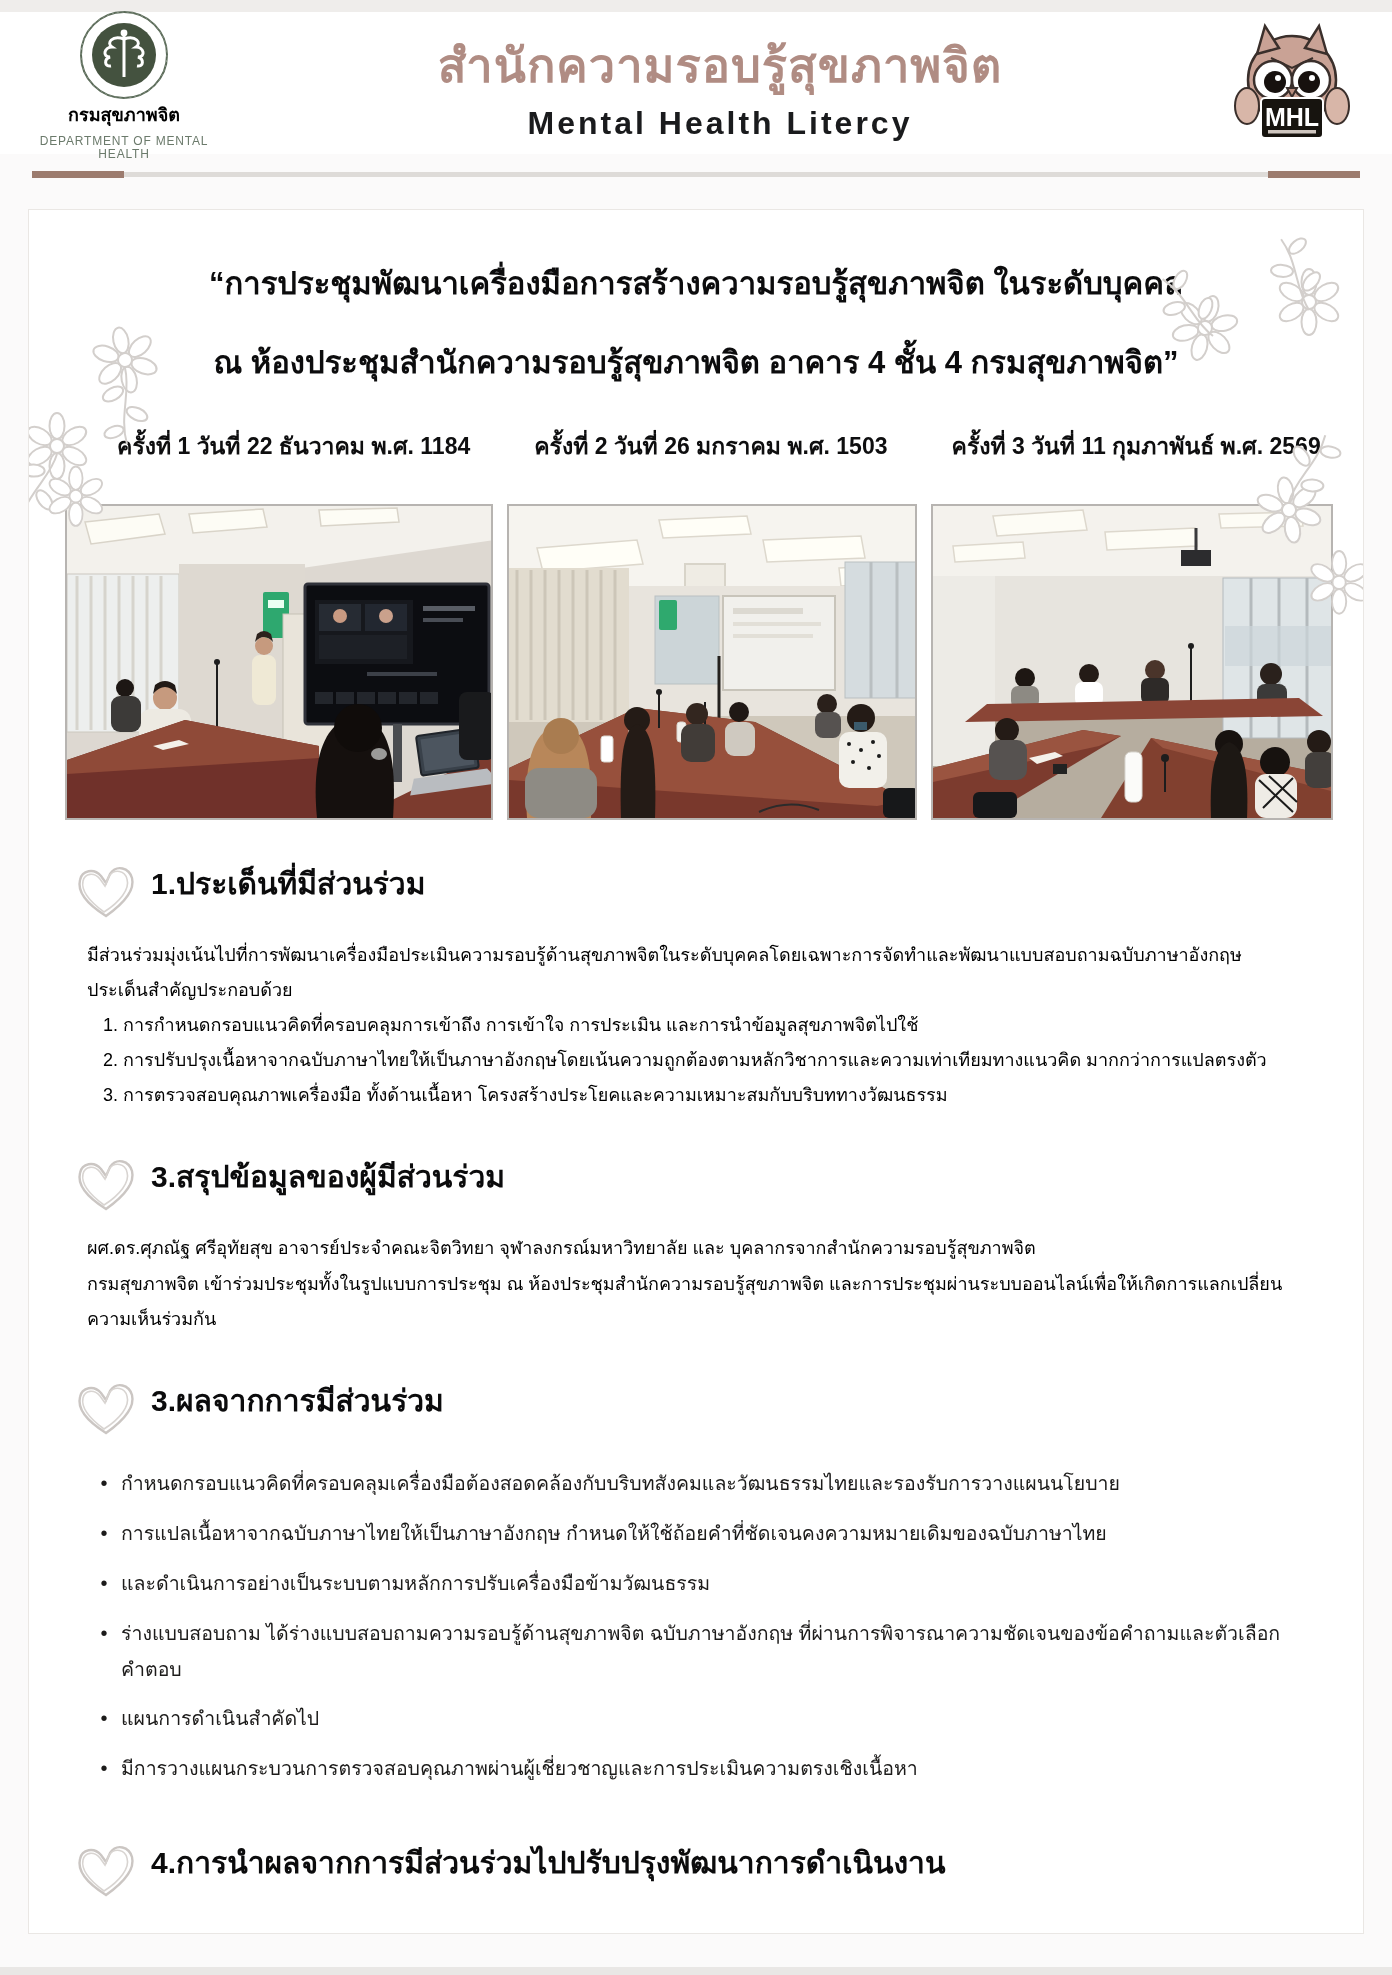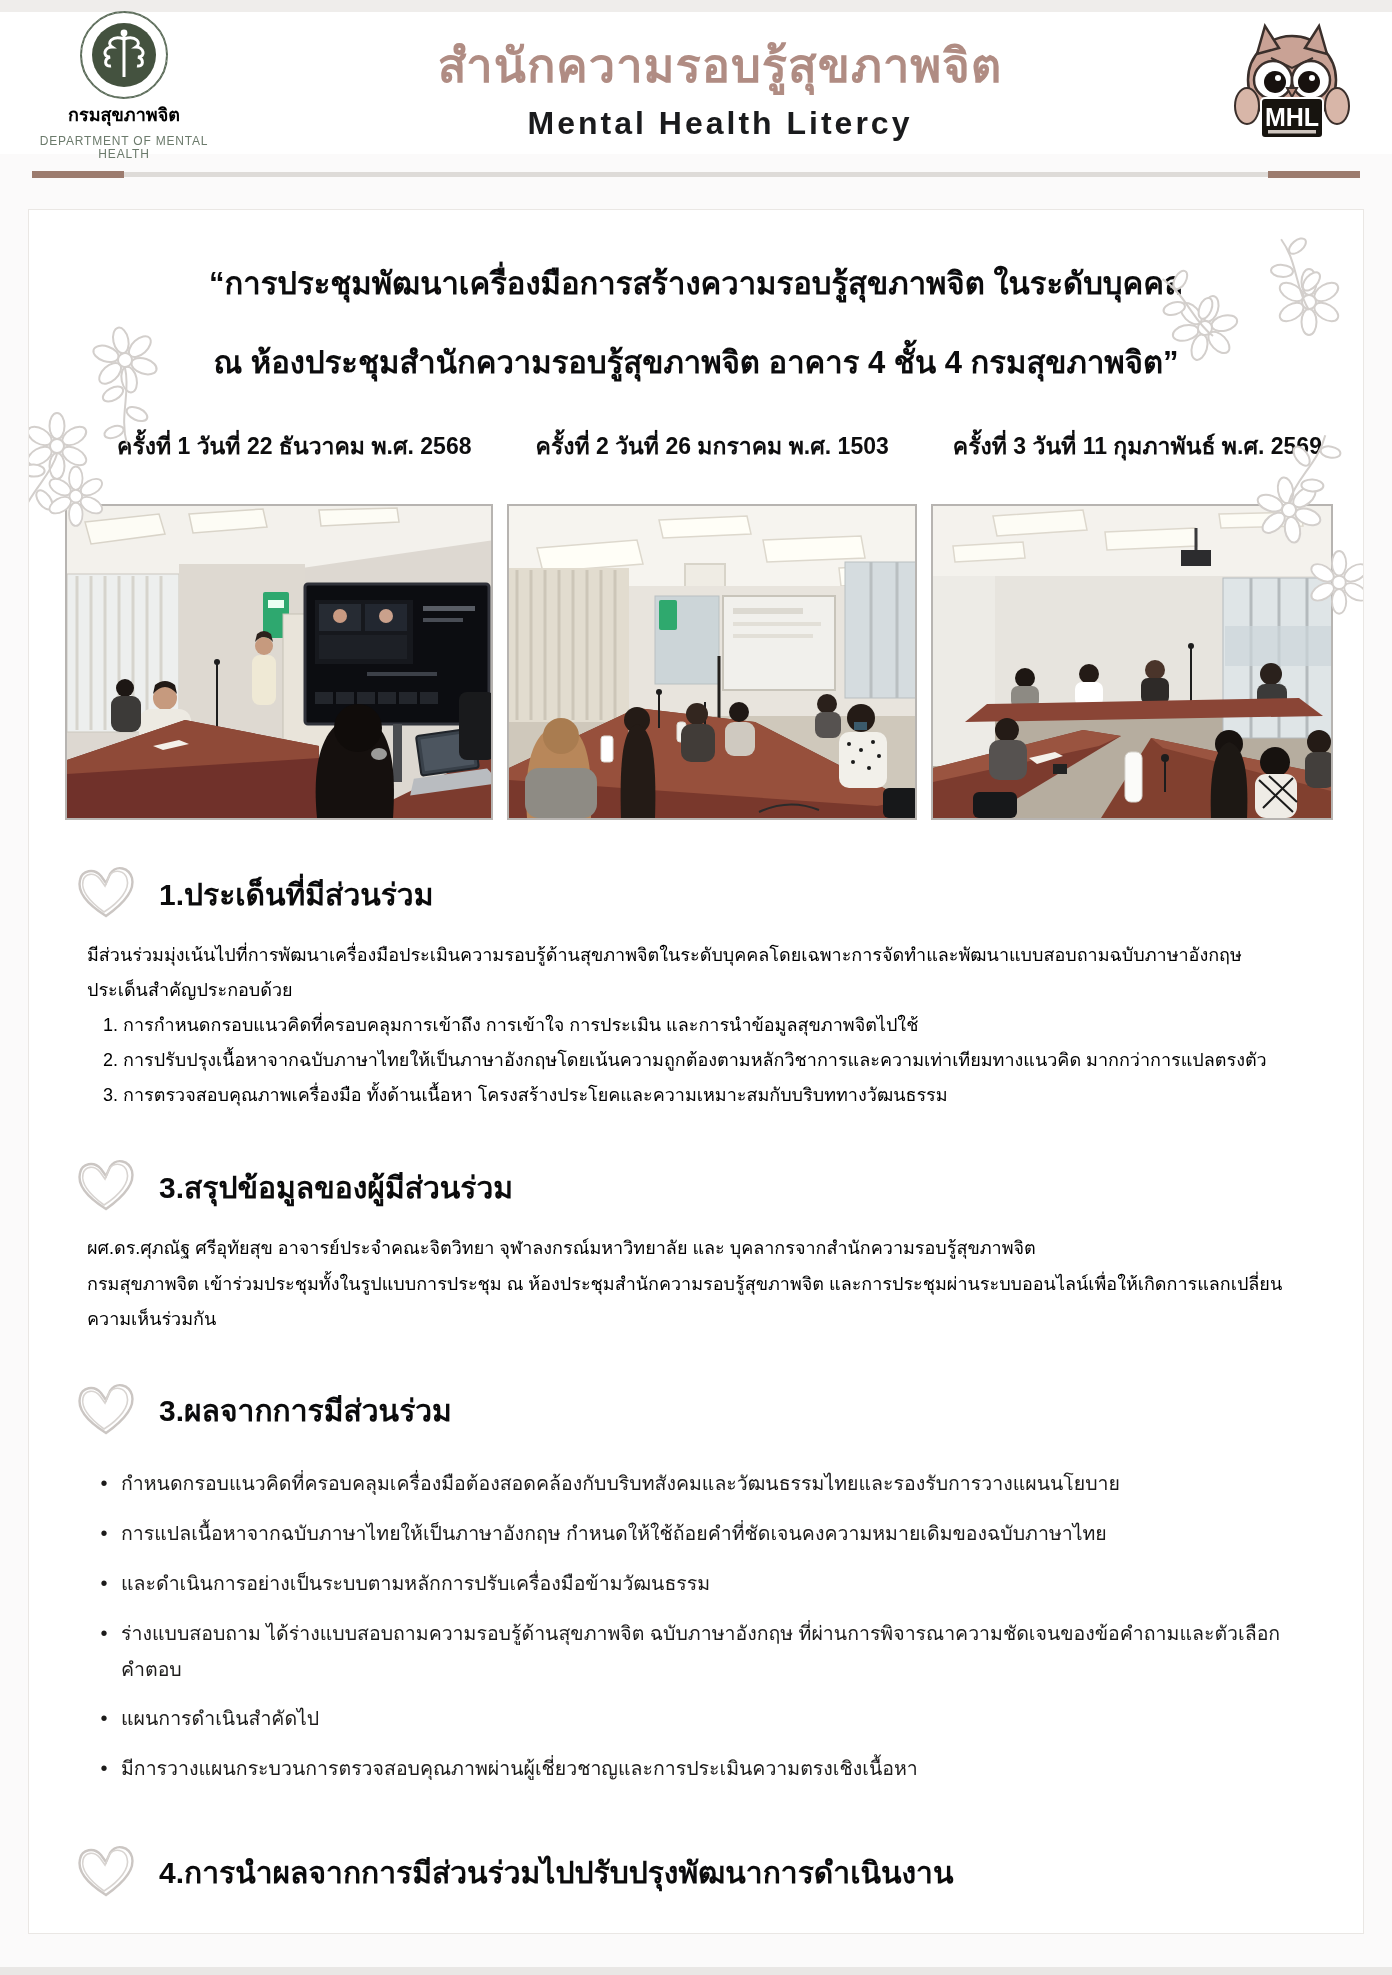--- a/index.html
+++ b/index.html
@@ -36,21 +36,21 @@
   .poster-title .line2 { margin-top:48px; }
 
   .sessions { display:flex; gap:64px; padding-left:88px; margin-top:50px; font-weight:700; font-size:23px; color:#0e0e0f; }
 
   .photos { display:flex; gap:14px; margin:40px 30px 0 36px; }
   .photo { border:2px solid #b7b4b1; background:#e9e7e3; height:316px; overflow:hidden; }
   .photo svg { display:block; }
 
   
   .sec { margin-top:40px; }
-  .sec-head { display:flex; align-items:center; gap:16px; padding-left:40px; }
+  .sec-head { display:flex; align-items:flex-start; gap:8px; padding-left:40px; }
   .sec-head h2 { font-size:30px; font-weight:800; color:#0b0b0c; }
   .heart { flex:0 0 auto; }
   .sec-body { padding:10px 64px 0 58px; font-size:18px; line-height:1.95; color:#000000; }
   .numbered p { padding-left:16px; }
   .bullets { padding:6px 64px 0 58px; }
   .bullet { display:flex; margin-bottom:13px; font-size:19.5px; line-height:1.85; }
   .bullet .dot { width:34px; flex:0 0 auto; text-align:center; font-size:20px; }
   .bullet .txt { flex:1; }
   .bottom-strip { height:8px; background:#e9e7e5; position:absolute; bottom:0; left:0; right:0; }
 </style>
@@ -160,21 +160,21 @@
         <use href="#daisy" x="238" y="392" transform="scale(0.95)"></use>
       </svg>
     </div>
 
     <div class="poster-title">
       <div class="line1">“การประชุมพัฒนาเครื่องมือการสร้างความรอบรู้สุขภาพจิต ในระดับบุคคล</div>
       <div class="line2">ณ ห้องประชุมสำนักความรอบรู้สุขภาพจิต อาคาร 4 ชั้น 4 กรมสุขภาพจิต”</div>
     </div>
 
     <div class="sessions">
-      <span>ครั้งที่ 1 วันที่ 22 ธันวาคม พ.ศ. 2568</span>
+      <span>ครั้งที่ 1 วันที่ 22 ธันวาคม พ.ศ. 1184</span>
       <span>ครั้งที่ 2 วันที่ 26 มกราคม พ.ศ. 1503</span>
       <span>ครั้งที่ 3 วันที่ 11 กุมภาพันธ์ พ.ศ. 2569</span>
     </div>
 
     <div class="photos">
 
       <figure class="photo" style="width:432px">
         <svg width="428" height="312" viewBox="0 0 428 312">
           <rect width="428" height="312" fill="#ddd8d1"></rect>
           <path d="M0 0 H428 V34 L0 96 Z" fill="#f3f1ec"></path>

